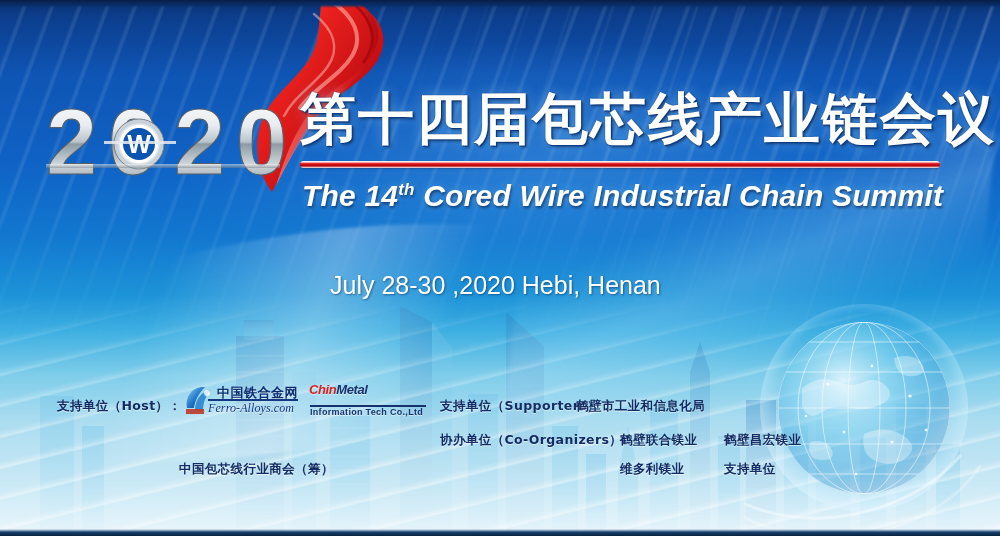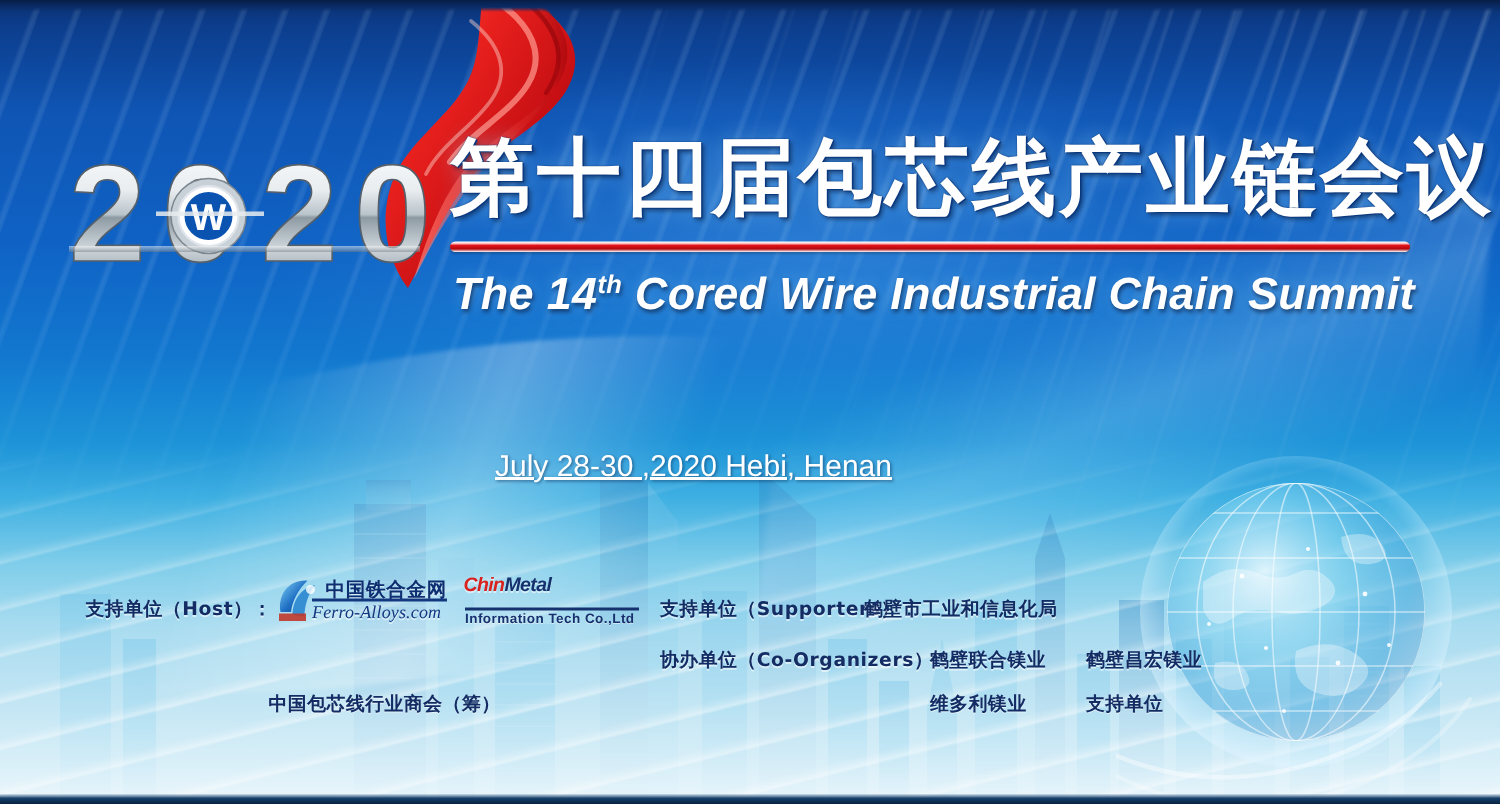--- a/index.html
+++ b/index.html
@@ -182,28 +182,27 @@
     left: 330px; top: 243px;
     font-family: "DejaVu Sans", "Liberation Sans", sans-serif;
     font-size: 25px;
     line-height: 30px;
     color: #ffffff;
     white-space: nowrap;
     text-shadow: 1px 1px 2px rgba(5,35,80,0.5);
   }
   .date-en {
     position: absolute;
-    left: 330px; top: 296px;
+    left: 330px; top: 270px;
     font-family: "Liberation Sans", sans-serif;
-    font-size: 20px;
+    font-size: 25px;
     line-height: 30px;
     color: #ffffff;
     white-space: nowrap;
     text-shadow: 1px 1px 2px rgba(5,35,80,0.5);
-    text-decoration: underline;
   }
 
   
   .spon {
     position: absolute;
     font-family: "DejaVu Sans", "Liberation Sans", sans-serif;
     font-weight: bold;
     color: #132c63;
     white-space: nowrap;
     text-shadow: 0 1px 0 rgba(255,255,255,0.55);

